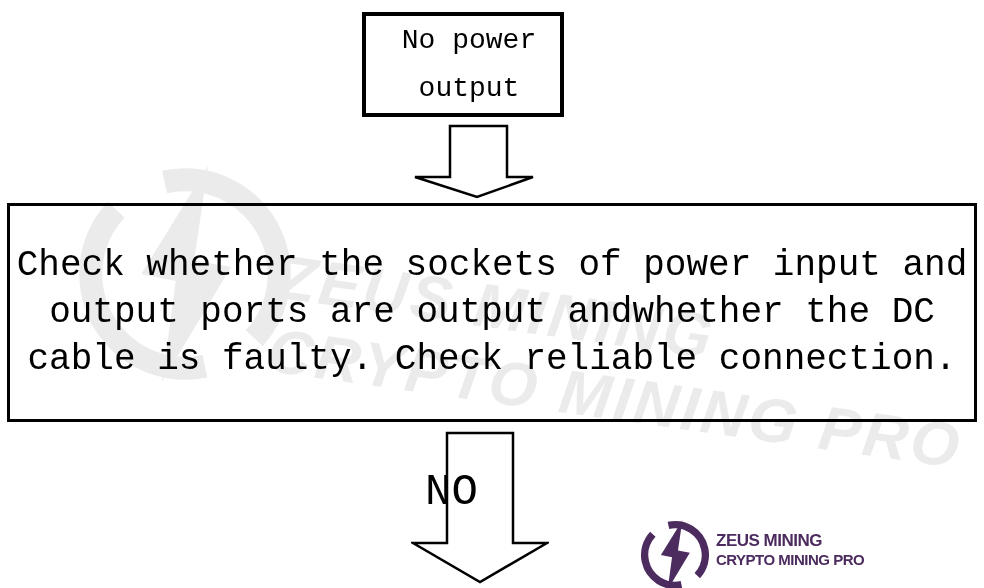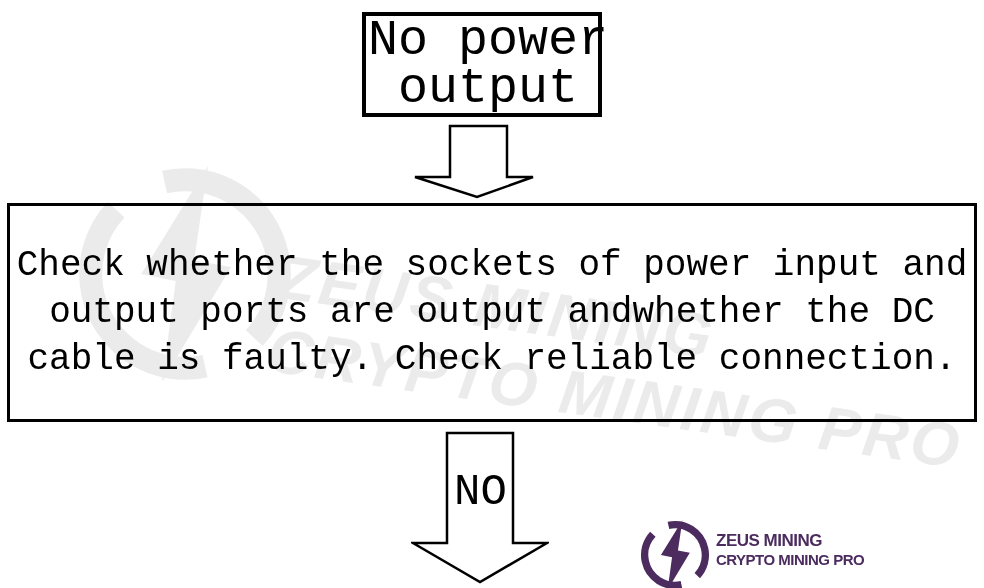--- a/index.html
+++ b/index.html
@@ -32,33 +32,33 @@
   
   .fc-layer{position:absolute;inset:0;z-index:2;}
   .box{
     position:absolute;
     background:transparent;
     border:3px solid var(--ink);
     display:flex;flex-direction:column;justify-content:center;align-items:center;
     text-align:center;white-space:nowrap;
   }
   .start-box{
-    left:362px;top:12px;width:240px;height:105px;
+    left:362px;top:12px;width:202px;height:105px;
     border-width:4px;
-    font-size:50px;line-height:48px;padding-left:12px;
+    font-size:28px;line-height:48px;padding-left:12px;
   }
   .process-box{
     left:7px;top:203px;width:970px;height:219px;
     font-size:36px;line-height:47px;
   }
   .arrow-svg{position:absolute;color:var(--ink);}
   .arrow1{left:413px;top:119px;width:122px;height:80px;}
   .arrow2{left:411px;top:431px;width:138px;height:153px;}
   .no-label{
-    position:absolute;left:454px;top:466px;width:50px;
+    position:absolute;left:425px;top:466px;width:50px;
     text-align:center;
     font-size:44px;line-height:52px;
     color:var(--ink);
   }
   
   .brand{position:absolute;z-index:3;color:var(--accent-purple);}
   .brand-icon{left:638px;top:518px;width:74px;height:74px;}
   .brand-text{
     left:716px;top:531px;
     font-family:"Liberation Sans","DejaVu Sans",sans-serif;

